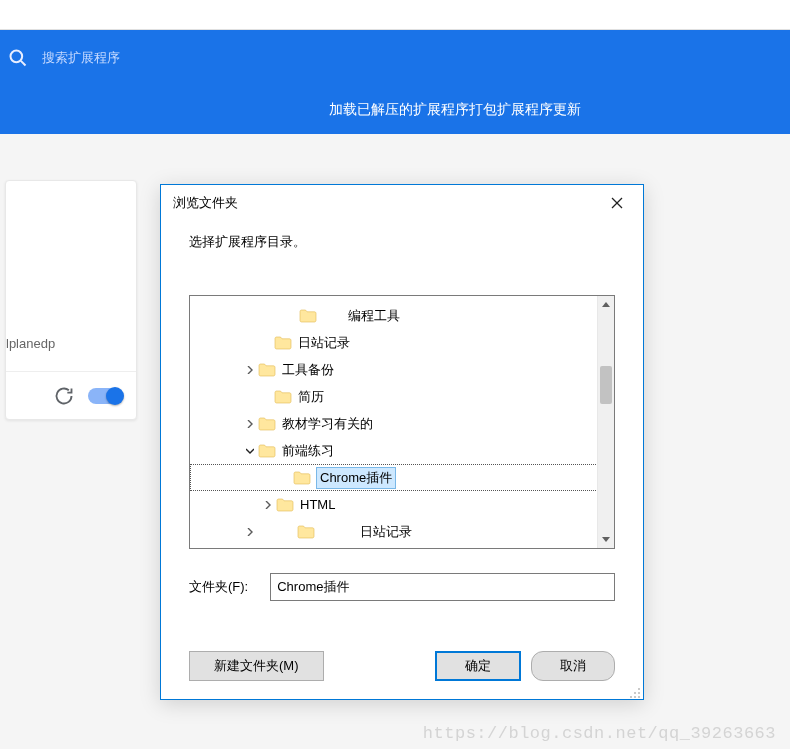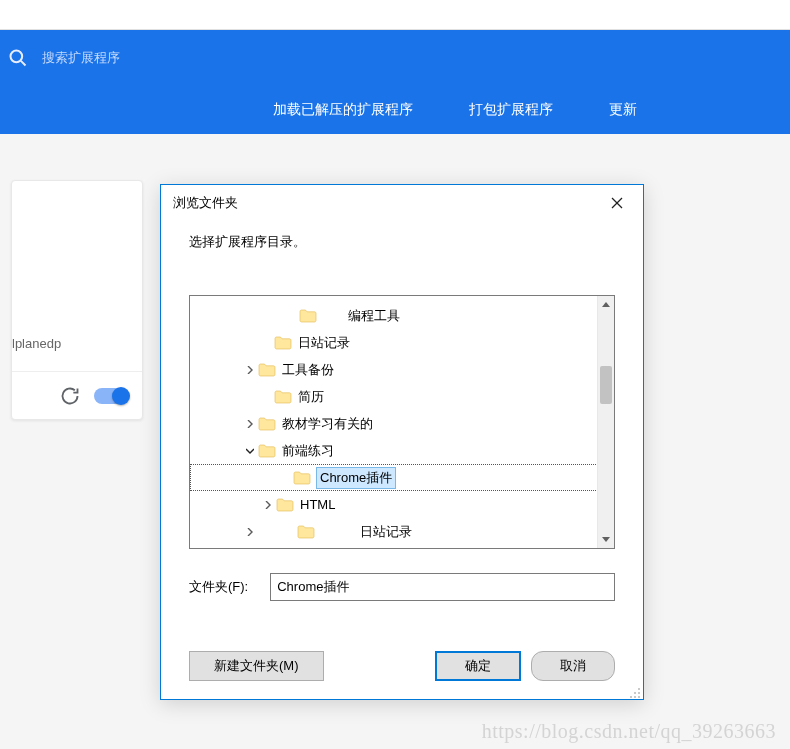--- a/index.html
+++ b/index.html
@@ -38,31 +38,30 @@
       color: #c5d9ff;
       font-size: 13px;
     }
     .toolbar {
       width: 100%;
       height: 48px;
       background: #1a73e8;
       display: flex;
       align-items: center;
       justify-content: center;
-      gap: 56px;
       padding-left: 120px;
     }
     .toolbar-btn {
       color: #fff;
       font-size: 14px;
       cursor: pointer;
     }
     .ext-card {
       position: absolute;
-      left: 11px;
+      left: 5px;
       top: 180px;
       width: 132px;
       height: 240px;
       background: #fff;
       border: 1px solid #e8e8e8;
       border-radius: 4px;
       box-shadow: 0 1px 3px rgba(0,0,0,0.08);
     }
     .ext-id {
       position: absolute;
@@ -261,23 +260,23 @@
       position: absolute;
       right: 2px;
       bottom: 2px;
       width: 12px;
       height: 12px;
     }
     .watermark {
       position: absolute;
       right: 14px;
       bottom: 6px;
-      font-size: 20px;
+      font-size: 17px;
       color: #d4d4d4;
-      font-family: Liberation Serif, serif;
+      font-family: Liberation Mono, monospace;
       letter-spacing: 0.5px;
     }
   </style>
 </head>
 <body>
 
 <div class="top-bar"></div>
 
 <div class="search-bar">
   <span class="search-icon">

